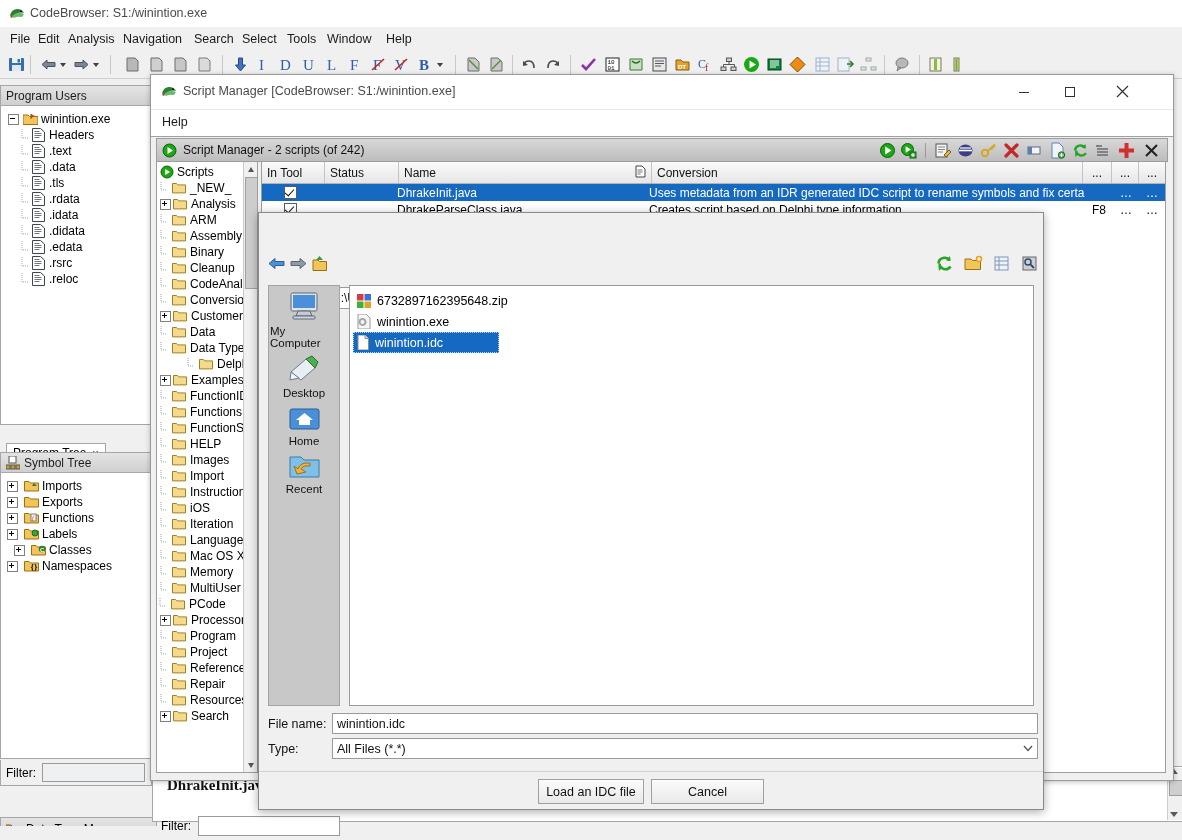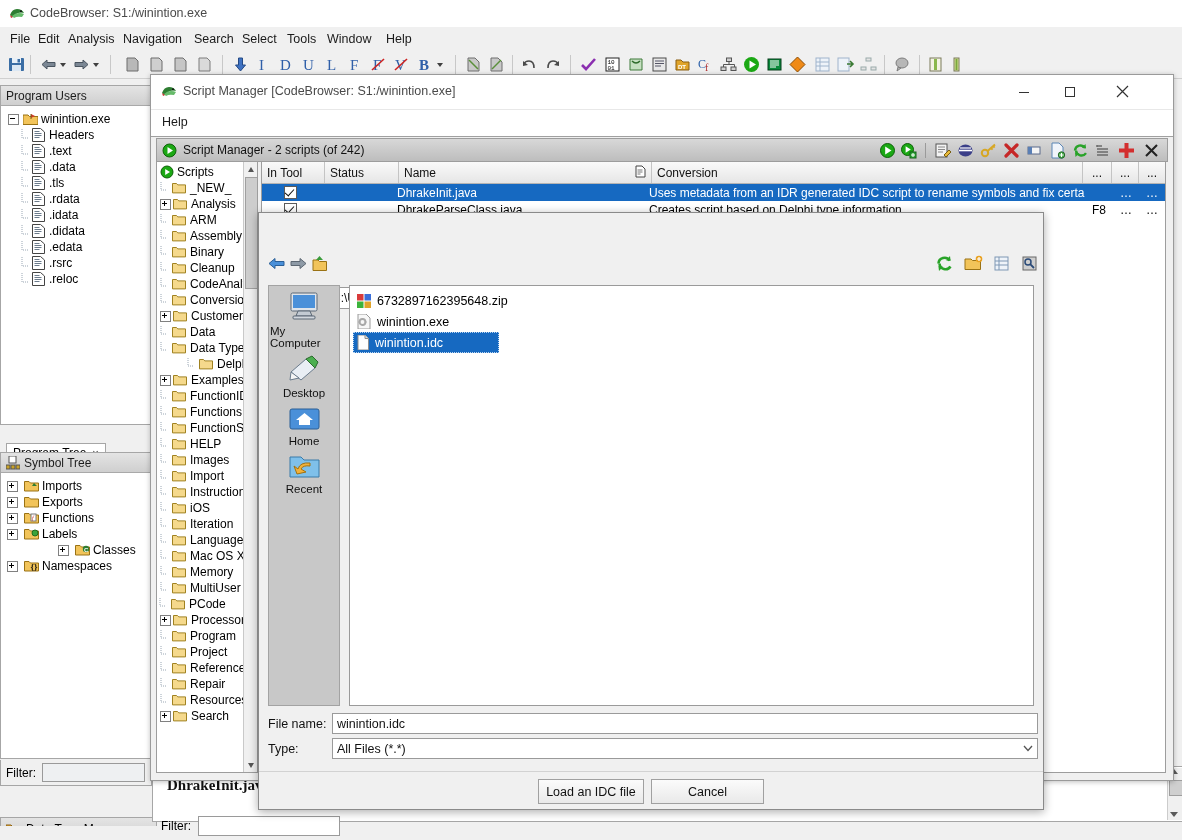--- a/index.html
+++ b/index.html
@@ -490,21 +490,21 @@
         </div>
         <div class="tree-row" style="padding-left: 5px; margin-top: 0px;">
           <span class="tw expander plus"></span>
           <span class="dots" style="width: 6px;"></span>
           <span class="folder"><svg width="15" height="12" viewBox="0 0 15 12">
               <path d="M0.5 1.5 h4.5 l1.5 1.5 h8 v8 h-14 z" fill="#f2c45a" stroke="#9a7214"></path>
               <circle cx="11" cy="5" r="3" fill="#3aa33a" stroke="#1f6b1f"></circle>
             </svg></span>
           <span>Labels</span>
         </div>
-        <div class="tree-row" style="padding-left: 12px; margin-top: 0px; margin-left: 44px;">
+        <div class="tree-row" style="padding-left: 12px; margin-top: 0px;">
           <span class="tw expander plus"></span>
           <span class="dots" style="width: 6px;"></span>
           <span class="folder"><svg width="15" height="12" viewBox="0 0 15 12">
               <path d="M0.5 1.5 h4.5 l1.5 1.5 h8 v8 h-14 z" fill="#f2c45a" stroke="#9a7214"></path>
               <circle cx="11" cy="5" r="3.2" fill="#2e7d32"></circle>
               <text x="9" y="7.6" font-size="6" font-weight="bold" fill="#fff">C</text>
             </svg></span>
           <span>Classes</span>
         </div>
         <div class="tree-row" style="padding-left: 5px; margin-top: 0px;">

